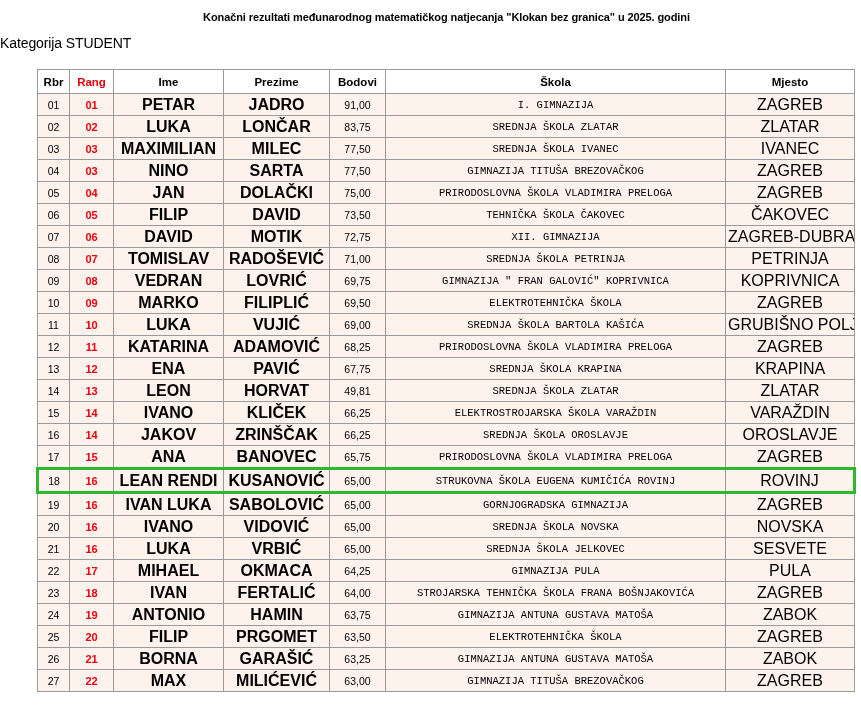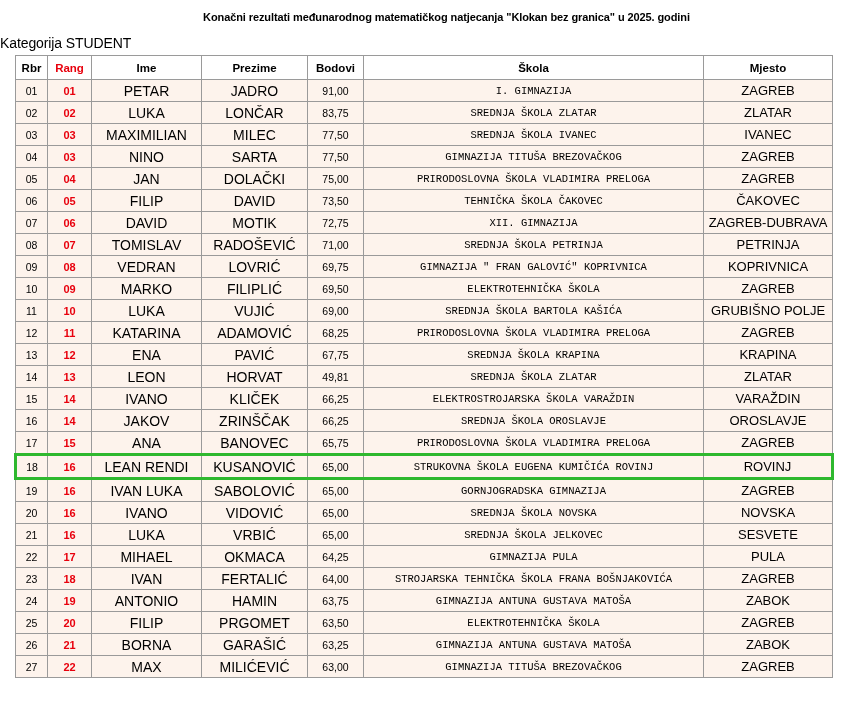--- a/index.html
+++ b/index.html
@@ -28,22 +28,22 @@
     letter-spacing: -0.1px;
     padding-left: 32px;
   }
   .subtitle {
     text-align: left;
     font-size: 14px;
     margin-top: 12px;
     letter-spacing: -0.1px;
   }
   .table-wrap {
-    margin-top: 4px;
-    padding-left: 14px;
+    margin-top: 18px;
+    padding-left: 36px;
     padding-right: 22px;
   }
   table.results {
     border-collapse: collapse;
     width: 817px;
     table-layout: fixed;
     font-size: 11px;
   }
   table.results th,
   table.results td {
@@ -70,31 +70,32 @@
   tbody td.c-rbr {
     font-size: 10.5px;
   }
   tbody td.c-rang {
     color: #e8000d;
     font-weight: bold;
     font-size: 11px;
   }
   tbody td.c-ime,
   tbody td.c-prezime {
-    font-size: 14px;
+    font-size: 16px;
+    font-weight: bold;
   }
   tbody td.c-bodovi {
     font-size: 10.5px;
   }
   tbody td.c-skola {
     font-size: 10.5px;
     font-family: Liberation Mono, monospace;
   }
   tbody td.c-mjesto {
-    font-size: 13px;
+    font-size: 16px;
   }
   
   col.w-rbr      { width: 32px; }
   col.w-rang     { width: 44px; }
   col.w-ime      { width: 110px; }
   col.w-prezime  { width: 106px; }
   col.w-bodovi   { width: 56px; }
   col.w-skola    { width: 340px; }
   col.w-mjesto   { width: 129px; }
 

